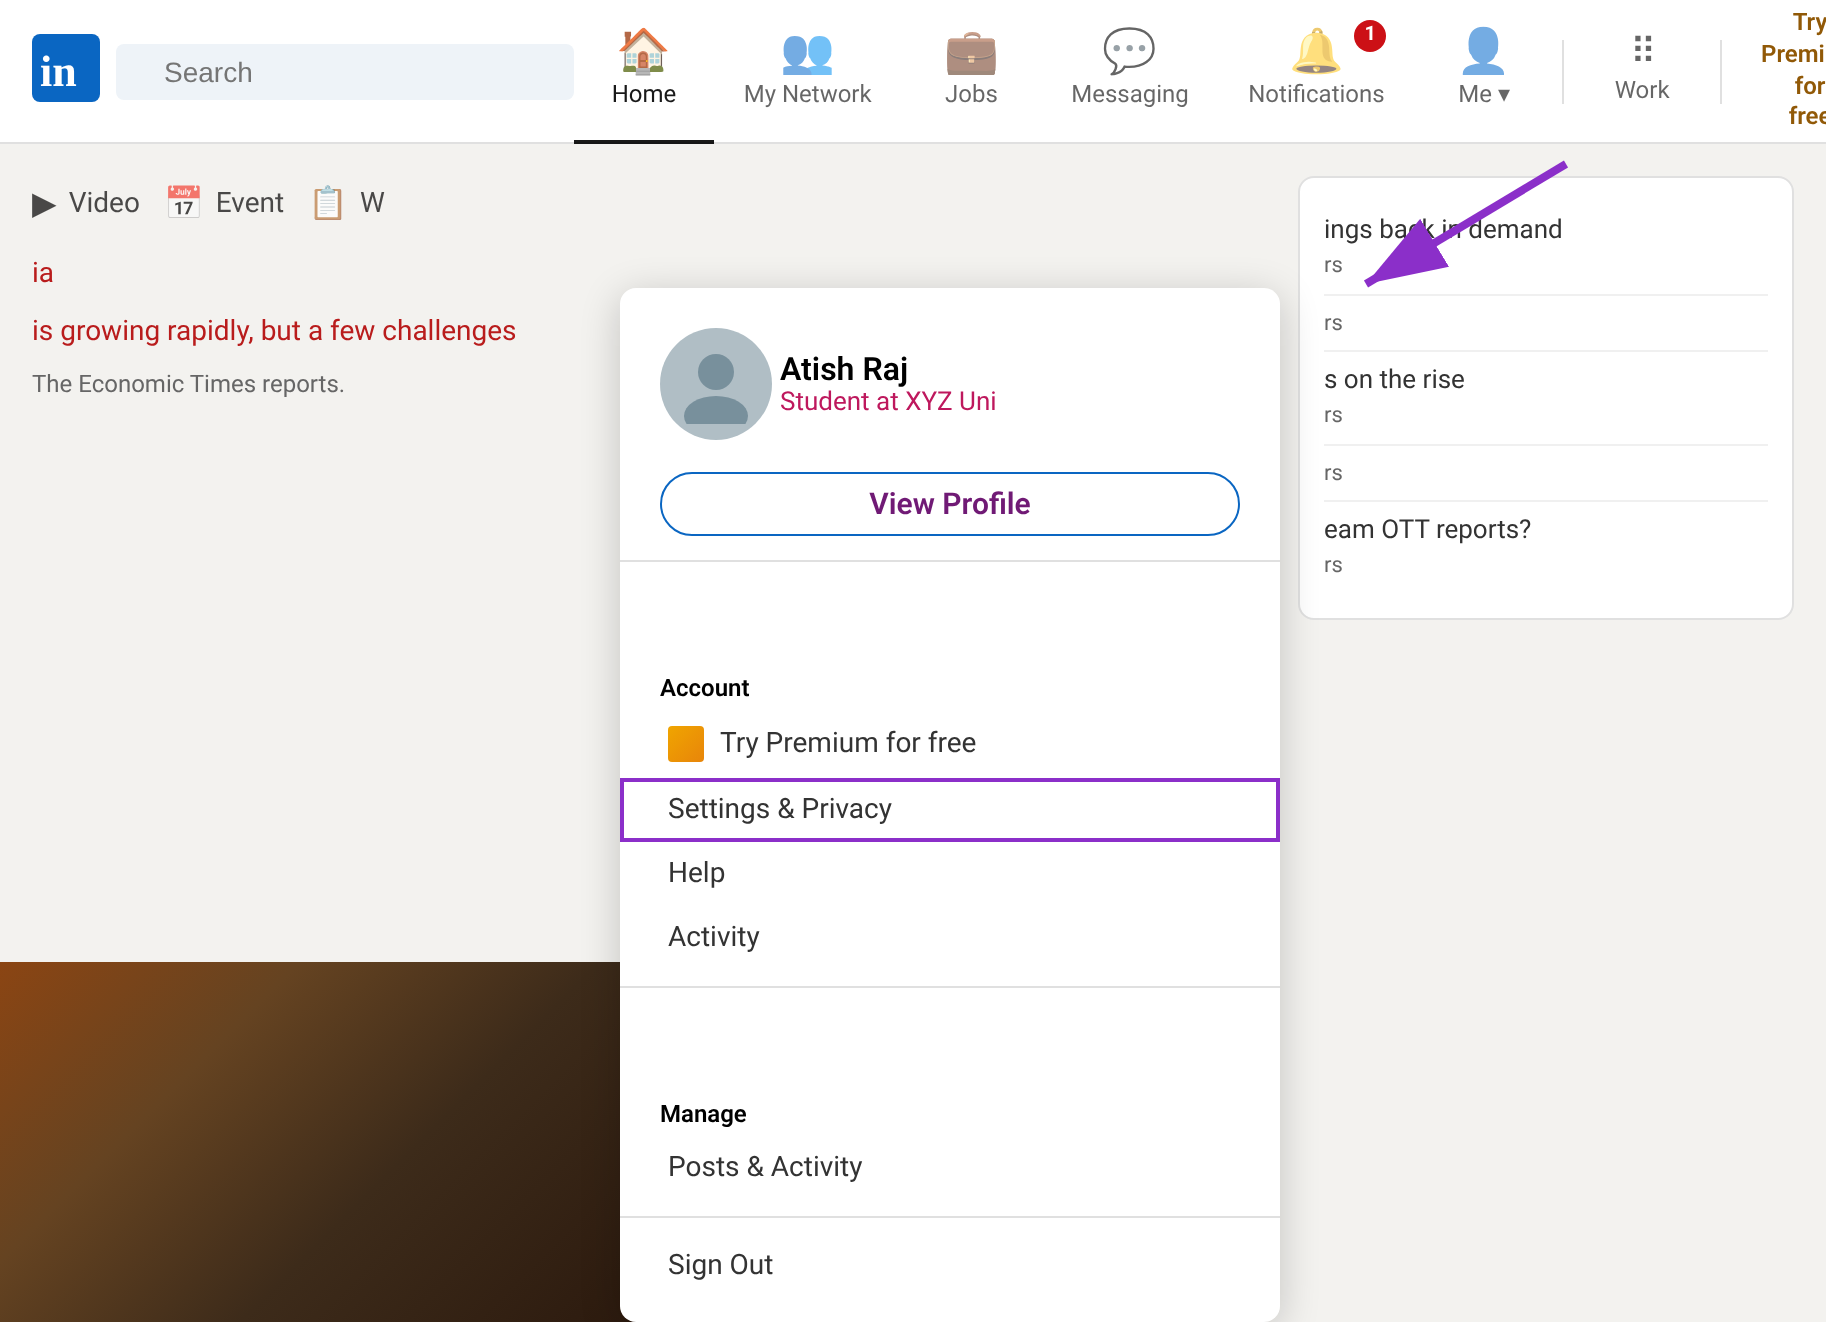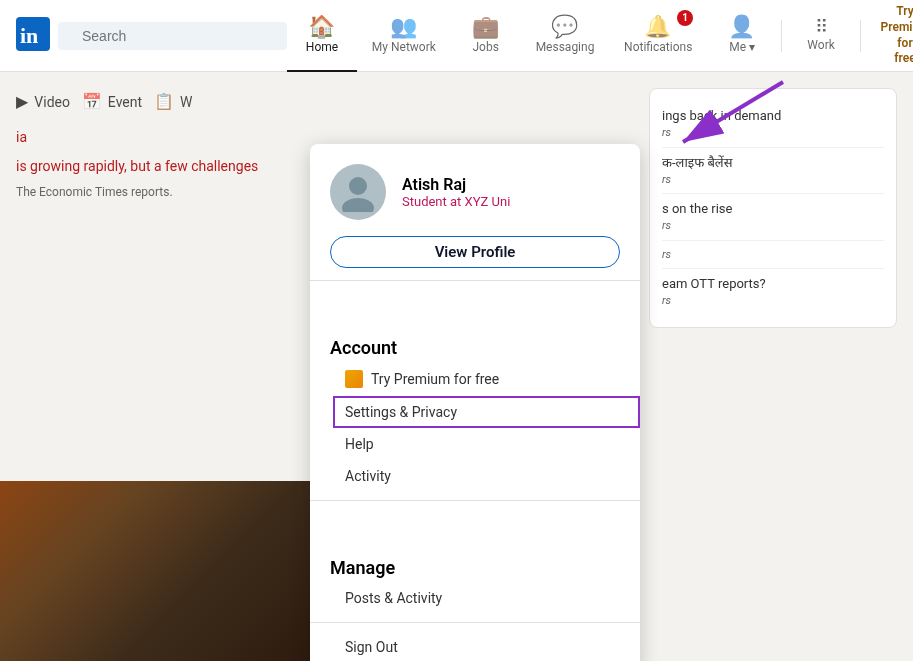--- a/index.html
+++ b/index.html
@@ -161,41 +161,40 @@
       font-size: 13px;
       color: #333;
       padding: 6px 0;
       border-bottom: 1px solid #f0f0f0;
       line-height: 1.4;
     }
     .sidebar-item:last-child { border-bottom: none; }
     .sidebar-item-sub {
       font-size: 11px;
       color: #666;
-      font-style: italic;
     }
 
     
     .dropdown-overlay {
       position: absolute;
       top: 72px;
       left: 310px;
       width: 330px;
       background: #fff;
       border-radius: 8px;
       box-shadow: 0 4px 20px rgba(0,0,0,0.2);
       z-index: 100;
       padding: 12px 0;
     }
 
     
     .dropdown-profile {
       display: flex;
       align-items: center;
-      gap: 16px;
+      gap: 4px;
       padding: 8px 20px 16px;
     }
     .avatar-circle {
       width: 56px;
       height: 56px;
       border-radius: 50%;
       background: #b0bec5;
       display: flex;
       align-items: center;
       justify-content: center;
@@ -215,50 +214,49 @@
       color: #be185d;
     }
 
     
     .view-profile-btn {
       margin: 0 20px 12px;
       border: 1.5px solid #0a66c2;
       border-radius: 20px;
       padding: 6px 0;
       text-align: center;
-      color: #0f172a;
+      color: #701a75;
       font-size: 15px;
       font-weight: 600;
       cursor: pointer;
     }
 
     .dropdown-divider {
       height: 1px;
       background: #e0e0e0;
       margin: 8px 0;
     }
 
     .dropdown-section-title {
-      font-size: 18px;
+      font-size: 12px;
       font-weight: 600;
       color: #000;
       padding: 8px 20px 4px;
       margin-top: 48px;
     }
 
     .dropdown-item {
       display: flex;
       align-items: center;
       gap: 8px;
-      padding: 8px 12px;
+      padding: 8px 24px;
       font-size: 14px;
       color: #333;
       cursor: pointer;
       position: relative;
-      margin-left: 23px;
     }
     .dropdown-item.highlighted {
       outline: 2px solid #8b2fc9;
       outline-offset: -2px;
     }
 
     .premium-icon {
       width: 18px;
       height: 18px;
       background: linear-gradient(135deg, #f0a500, #e8850a);
@@ -384,21 +382,20 @@
 
   <div class="info-badge">i</div>
 
   <div class="right-sidebar">
     <div class="sidebar-card">
       <div class="sidebar-item">
         <div>ings back in demand</div>
         <div class="sidebar-item-sub">rs</div>
       </div>
       <div class="sidebar-item">
-        <div>क-लाइफ बैलेंस</div>
         <div class="sidebar-item-sub">rs</div>
       </div>
       <div class="sidebar-item">
         <div>s on the rise</div>
         <div class="sidebar-item-sub">rs</div>
       </div>
       <div class="sidebar-item">
         <div class="sidebar-item-sub">rs</div>
       </div>
       <div class="sidebar-item">

